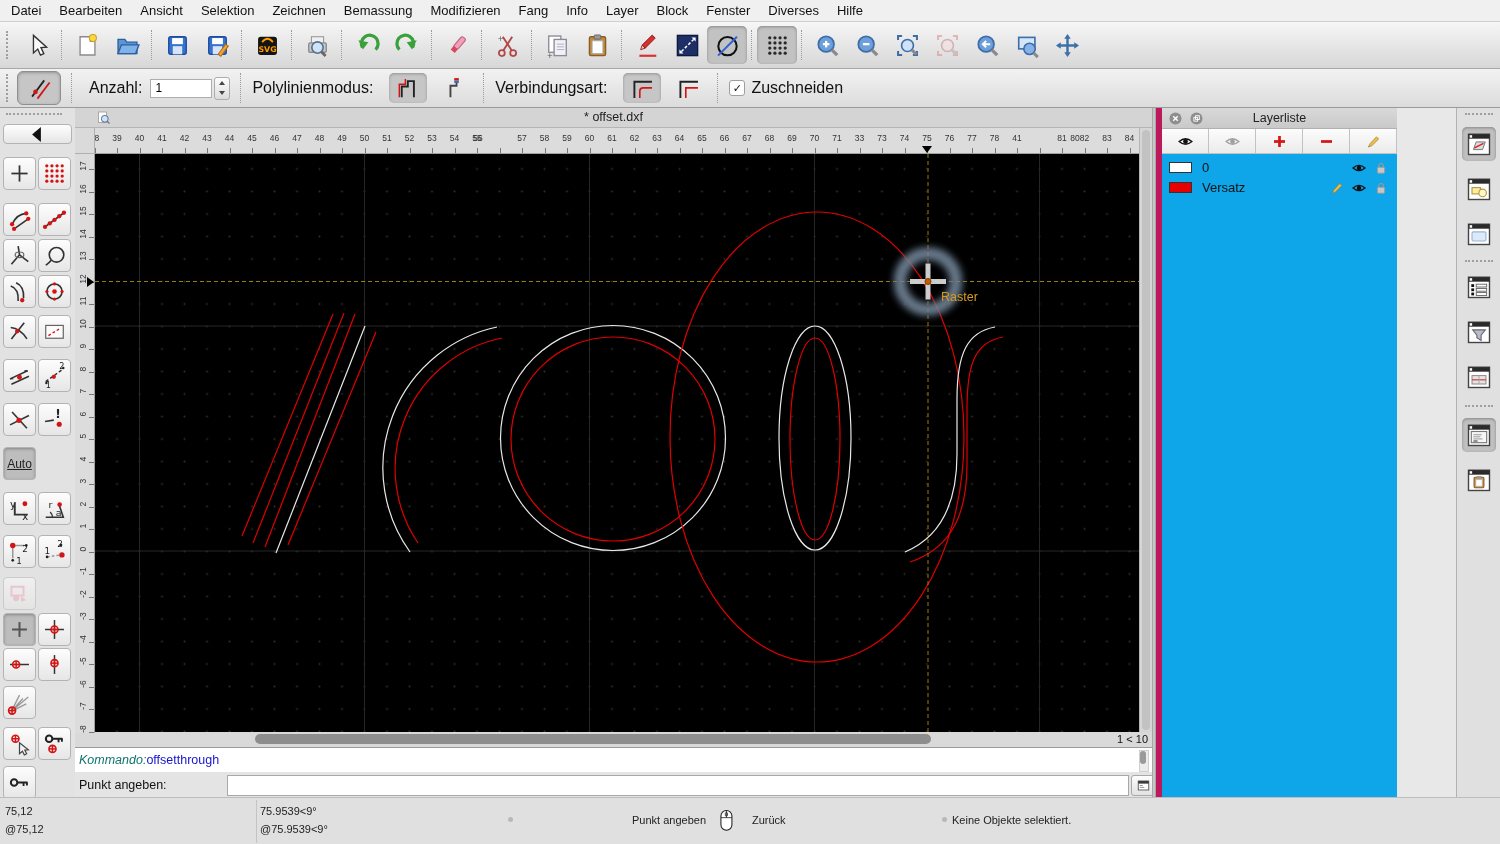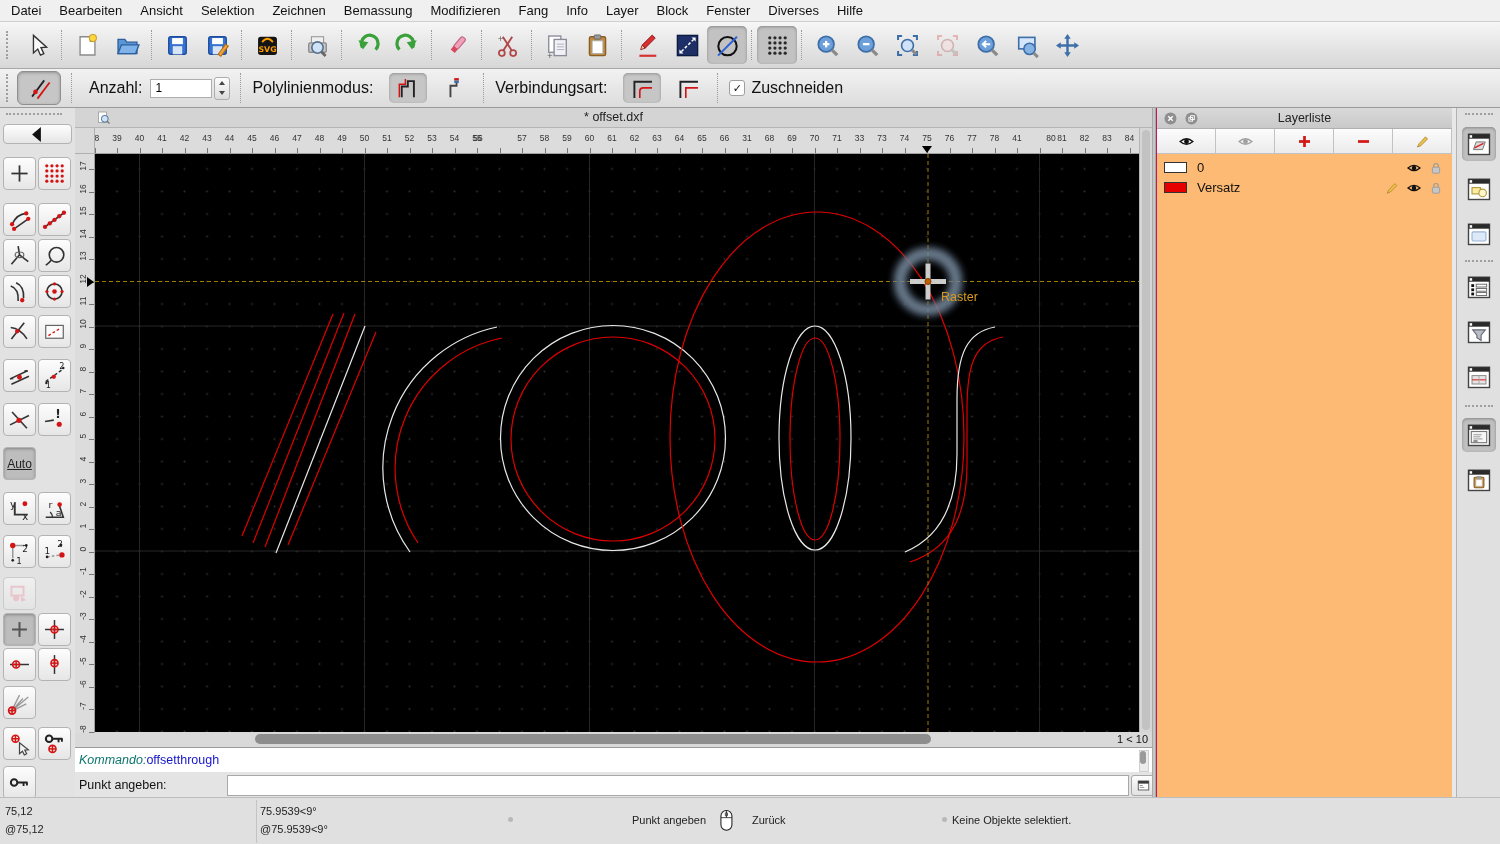--- a/index.html
+++ b/index.html
@@ -89,21 +89,21 @@
   #splitter{left:1152px;top:108px;width:4px;height:689px;background:#c6c6c6;border-left:1px solid #a8a8a8;
             border-right:1px solid #a8a8a8;box-sizing:border-box;}
   
   #statusbar{left:0;top:797px;width:1500px;height:59px;background:#e0e0e0;border-top:1px solid #bdbdbd;
              box-sizing:border-box;font-size:11px;color:#222;}
   .st{position:absolute;white-space:nowrap;}
   #sdiv{position:absolute;left:256px;top:2px;width:1px;height:43px;background:#c4c4c4;}
   .sdot{position:absolute;top:19px;width:5px;height:5px;border-radius:3px;background:#b8b8b8;}
   #mouseicon{position:absolute;left:717px;top:7px;width:22px;height:30px;}
   
-  #layerpanel{left:1156px;top:108px;width:296px;height:689px;background:#fdba74;border-left:1px solid #be185d;box-sizing:border-box;}
+  #layerpanel{left:1156px;top:108px;width:241px;height:689px;background:#0ea5e9;border-left:6px solid #be185d;box-sizing:border-box;}
   #lptitle{position:absolute;left:0;top:0;width:100%;height:21px;background:linear-gradient(#d9d9d9,#c9c9c9);
            border-bottom:1px solid #b0b0b0;box-sizing:border-box;}
   #lptitletext{position:absolute;left:0;right:0;top:3px;text-align:center;font-size:12.5px;color:#222;}
   .lpcirc{position:absolute;top:3px;width:15px;height:15px;}
   #lptools{position:absolute;left:0;top:21px;width:100%;height:25px;display:flex;}
   .lptool{flex:1;border-right:1px solid #c2c2c2;border-bottom:1px solid #c2c2c2;background:linear-gradient(#fcfcfc,#ebebeb);
           display:flex;align-items:center;justify-content:center;}
   .lptool .ic{width:17px;height:17px;}
   .lrow{position:absolute;left:0;width:100%;height:20px;font-size:13px;color:#111;}
   .lswatch{position:absolute;left:7px;top:4px;width:23px;height:11px;border:1px solid #333;box-sizing:border-box;}
@@ -702,21 +702,21 @@
     <span class="rlh" style="left: 539.5px;">62</span>
     <div class="rth" style="left: 539.5px;"></div>
     <span class="rlh" style="left: 562px;">63</span>
     <div class="rth" style="left: 562px;"></div>
     <span class="rlh" style="left: 584.5px;">64</span>
     <div class="rth" style="left: 584.5px;"></div>
     <span class="rlh" style="left: 607px;">65</span>
     <div class="rth" style="left: 607px;"></div>
     <span class="rlh" style="left: 629.5px;">66</span>
     <div class="rth" style="left: 629.5px;"></div>
-    <span class="rlh" style="left: 652px;">31</span>
+    <span class="rlh" style="left: 652px;">67</span>
     <div class="rth" style="left: 652px;"></div>
     <span class="rlh" style="left: 674.5px;">68</span>
     <div class="rth" style="left: 674.5px;"></div>
     <span class="rlh" style="left: 697px;">69</span>
     <div class="rth" style="left: 697px;"></div>
     <span class="rlh" style="left: 719.5px;">70</span>
     <div class="rth" style="left: 719.5px;"></div>
     <span class="rlh" style="left: 742px;">71</span>
     <div class="rth" style="left: 742px;"></div>
     <span class="rlh" style="left: 764.5px;">33</span>
@@ -728,21 +728,21 @@
     <span class="rlh" style="left: 832px;">75</span>
     <div class="rth" style="left: 832px;"></div>
     <span class="rlh" style="left: 854.5px;">76</span>
     <div class="rth" style="left: 854.5px;"></div>
     <span class="rlh" style="left: 877px;">77</span>
     <div class="rth" style="left: 877px;"></div>
     <span class="rlh" style="left: 899.5px;">78</span>
     <div class="rth" style="left: 899.5px;"></div>
     <span class="rlh" style="left: 922px;">41</span>
     <div class="rth" style="left: 922px;"></div>
-    <span class="rlh" style="left: 956px;">80</span>
+    <span class="rlh" style="left: 980px;">80</span>
     <div class="rth" style="left: 944.5px;"></div>
     <span class="rlh" style="left: 967px;">81</span>
     <div class="rth" style="left: 967px;"></div>
     <span class="rlh" style="left: 989.5px;">82</span>
     <div class="rth" style="left: 989.5px;"></div>
     <span class="rlh" style="left: 1012px;">83</span>
     <div class="rth" style="left: 1012px;"></div>
     <span class="rlh" style="left: 1034.5px;">84</span>
     <div class="rth" style="left: 1034.5px;"></div>
     <div id="rtmarker" style="left: 827px;"></div>

